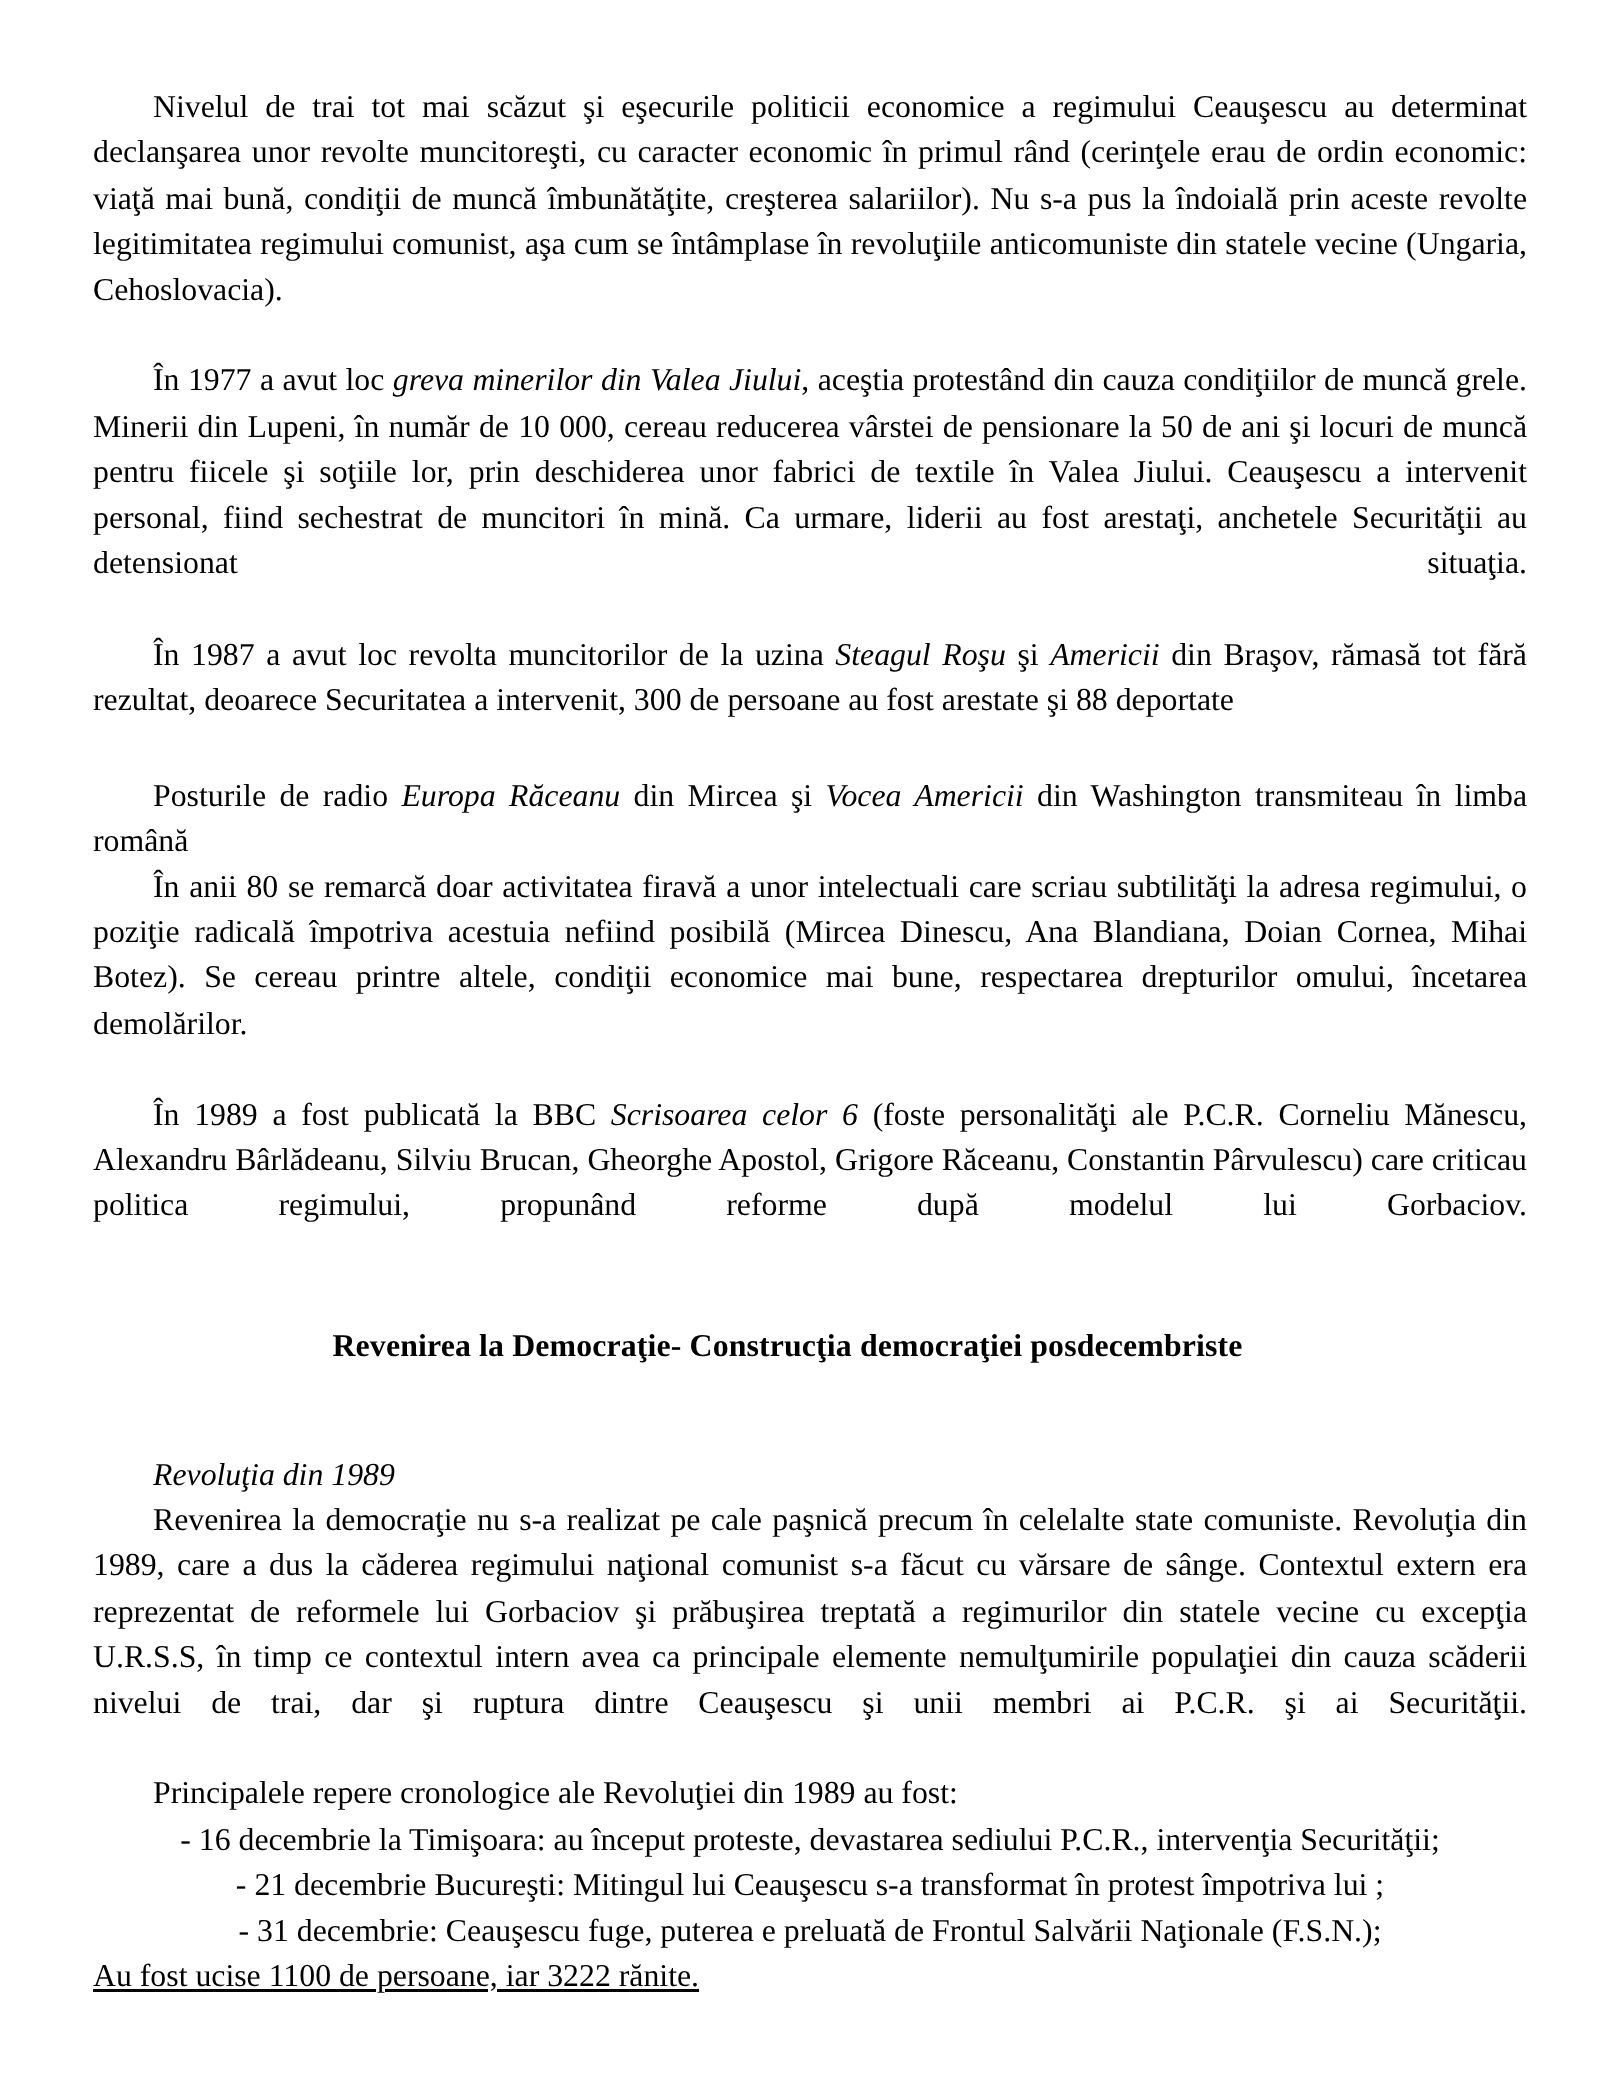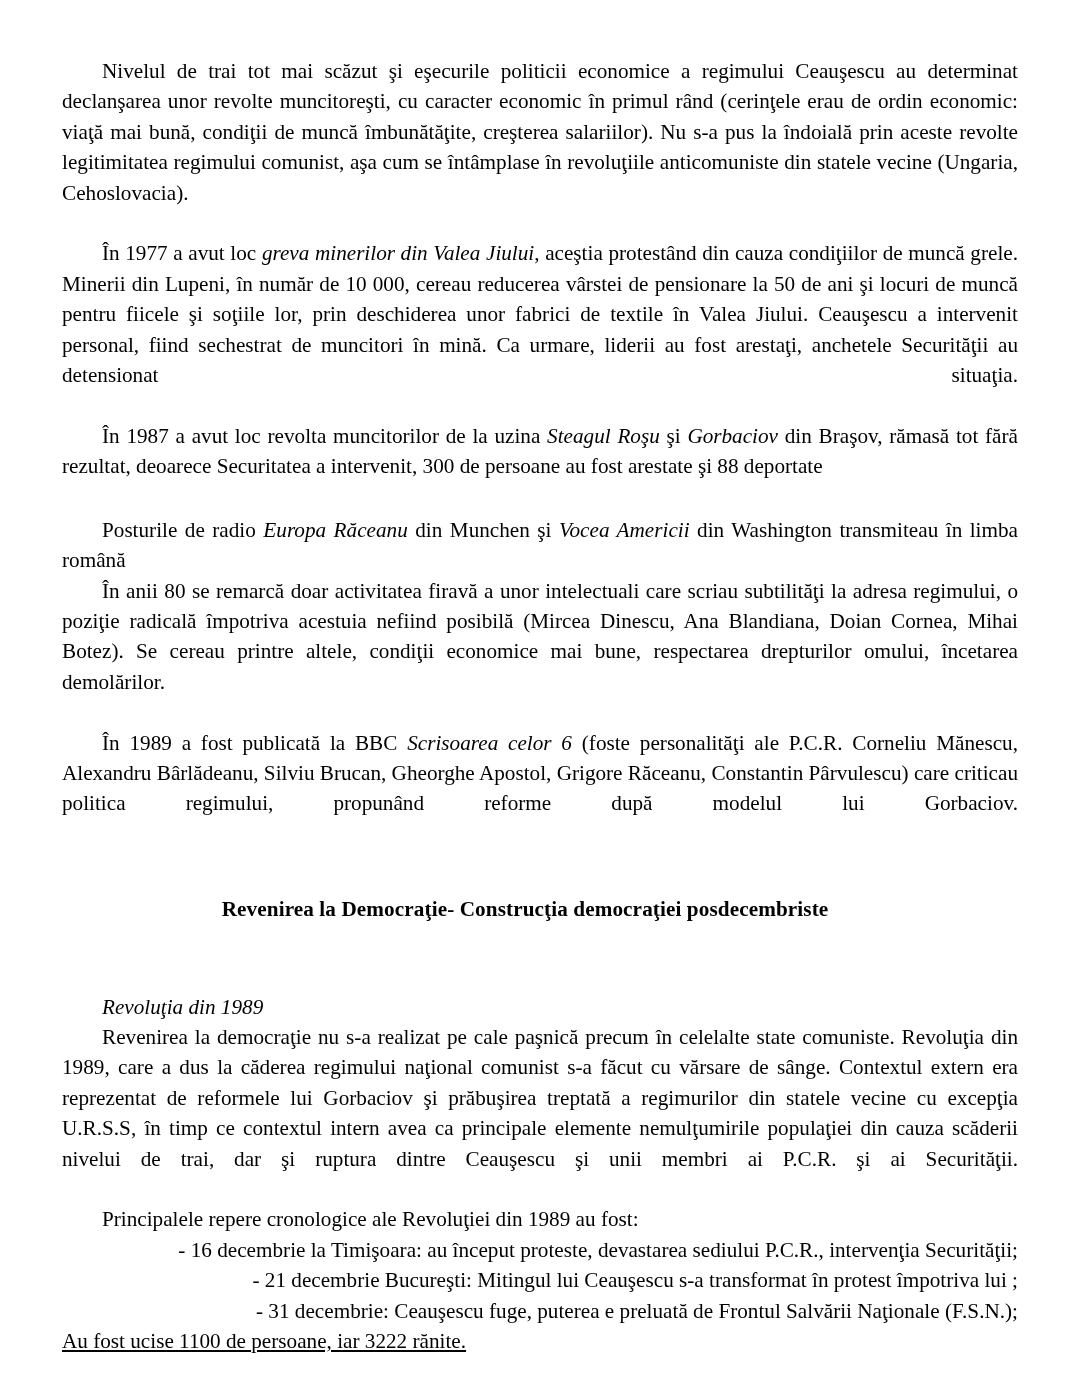--- a/index.html
+++ b/index.html
@@ -31,37 +31,37 @@
   }
   p {
     margin: 0;
     text-align: justify;
     text-justify: inter-word;
   }
   p.ind { text-indent: 40px; }
   p.flush { text-indent: 0; text-decoration: underline; }
   .it { font-style: italic; }
   h1.section-heading {
-    margin: 12px;
+    margin: 0;
     font-size: 21.2px;
     line-height: 30.4px;
     font-weight: bold;
     text-align: center;
     letter-spacing: 0.1px;
     padding-right: 30px;
   }
   p.subheading {
     font-style: italic;
     text-indent: 40px;
     text-align: left;
     margin-top: 22px;
   }
   p.listitem {
     text-indent: 0;
-    text-align: right;
+    text-align: center;
   }
   .spacer-md { height: 33px; }
   .spacer-lg { height: 36px; }
   
   p::after {
     content: "";
     display: inline-block;
     width: 100%;
   }
   p.nojust::after { display: none; }
@@ -70,25 +70,25 @@
 </head>
 <body>
 
 <div class="page">
   <div class="doc">
 
     <p class="ind"><span>Nivelul de trai tot mai scăzut şi eşecurile politicii economice a regimului Ceauşescu au determinat declanşarea unor revolte muncitoreşti, cu caracter economic în primul rând (cerinţele erau de ordin economic: viaţă mai bună, condiţii de muncă îmbunătăţite, creşterea salariilor). Nu s-a pus la îndoială prin aceste revolte legitimitatea regimului comunist, aşa cum se întâmplase în revoluţiile anticomuniste din statele vecine (Ungaria, Cehoslovacia).</span></p>
 
     <p class="ind"><span>În 1977 a avut loc </span><span class="it">greva minerilor din Valea Jiului</span><span>, aceştia protestând din cauza condiţiilor de muncă grele. Minerii din Lupeni, în număr de 10 000, cereau reducerea vârstei de pensionare la 50 de ani şi locuri de muncă pentru fiicele şi soţiile lor, prin deschiderea unor fabrici de textile în Valea Jiului. Ceauşescu a intervenit personal, fiind sechestrat de muncitori în mină. Ca urmare, liderii au fost arestaţi, anchetele Securităţii au detensionat situaţia.</span></p>
 
-    <p class="ind nojust"><span>În 1987 a avut loc revolta muncitorilor de la uzina </span><span class="it">Steagul Roşu</span><span> şi </span><span class="it">Gorbaciov</span><span> din Braşov, rămasă tot fără rezultat, deoarece Securitatea a intervenit, 300 de persoane au fost arestate şi 88 deportate</span></p>
+    <p class="ind nojust"><span>În 1987 a avut loc revolta muncitorilor de la uzina </span><span class="it">Steagul Roşu</span><span> şi </span><span class="it">Americii</span><span> din Braşov, rămasă tot fără rezultat, deoarece Securitatea a intervenit, 300 de persoane au fost arestate şi 88 deportate</span></p>
 
     <div class="spacer-md"></div>
 
-    <p class="ind nojust"><span>Posturile de radio </span><span class="it">Europa Răceanu</span><span> din Munchen şi </span><span class="it">Vocea Americii</span><span> din Washington transmiteau în limba română</span></p>
+    <p class="ind nojust"><span>Posturile de radio </span><span class="it">Europa Răceanu</span><span> din Mircea şi </span><span class="it">Vocea Americii</span><span> din Washington transmiteau în limba română</span></p>
 
     <p class="ind"><span>În anii 80 se remarcă doar activitatea firavă a unor intelectuali care scriau subtilităţi la adresa regimului, o poziţie radicală împotriva acestuia nefiind posibilă (Mircea Dinescu, Ana Blandiana, Doian Cornea, Mihai Botez). Se cereau printre altele, condiţii economice mai bune, respectarea drepturilor omului, încetarea demolărilor.</span></p>
 
     <p class="ind"><span>În 1989 a fost publicată la BBC </span><span class="it">Scrisoarea celor 6</span><span> (foste personalităţi ale P.C.R. Corneliu Mănescu, Alexandru Bârlădeanu, Silviu Brucan, Gheorghe Apostol, Grigore Răceanu, Constantin Pârvulescu) care criticau politica regimului, propunând reforme după modelul lui Gorbaciov.</span></p>
 
     <div class="spacer-md"></div>
 
     <h1 class="section-heading">Revenirea la Democraţie- Construcţia democraţiei posdecembriste</h1>
 
     <div class="spacer-md"></div>

